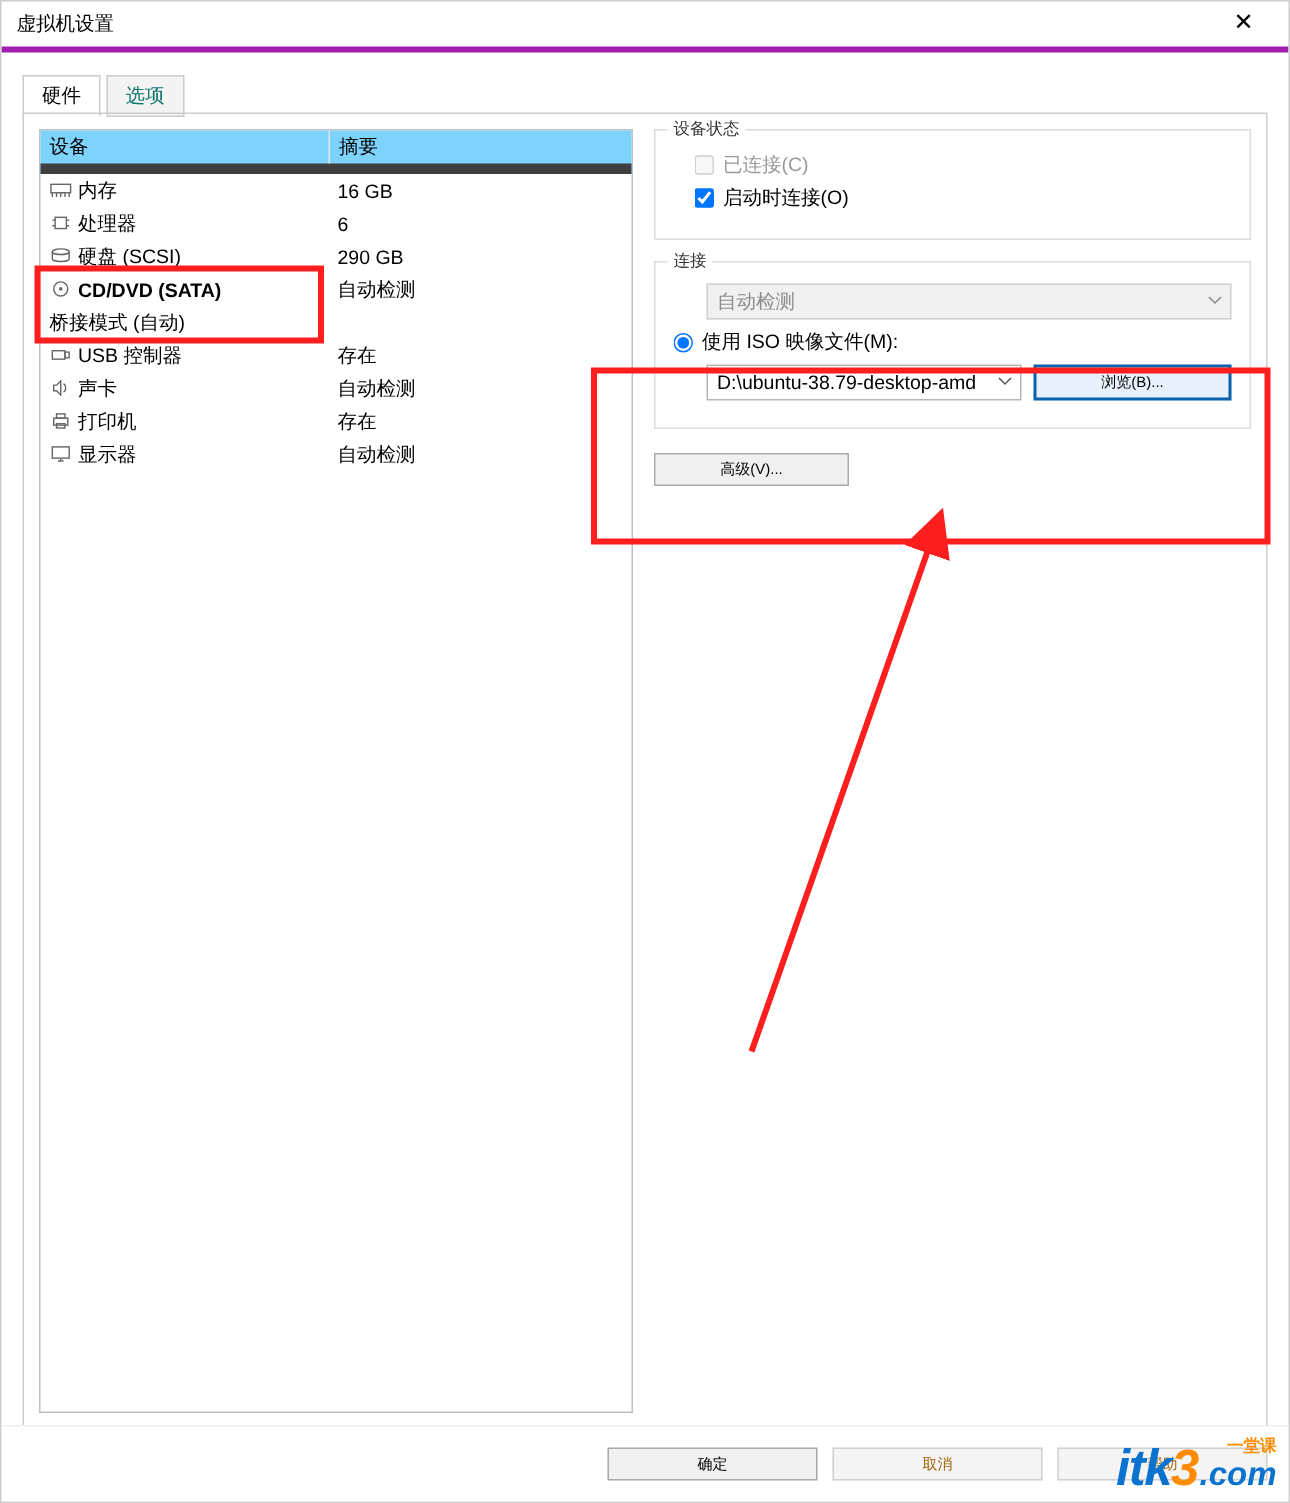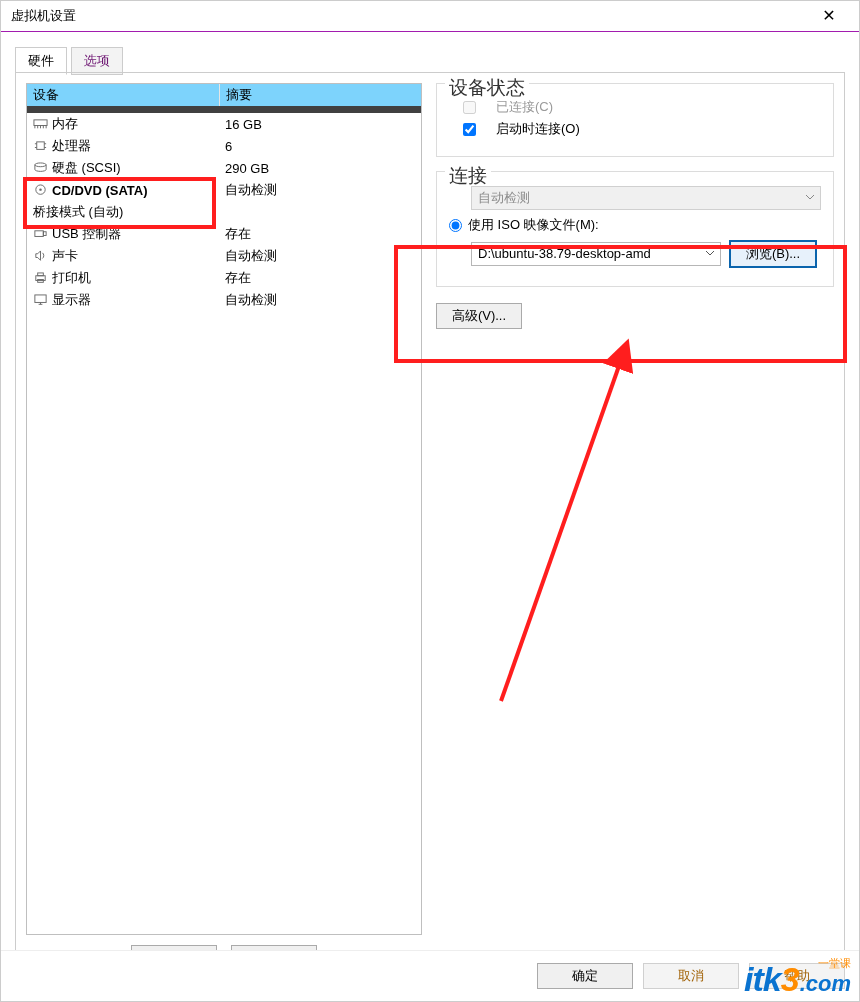--- a/index.html
+++ b/index.html
@@ -1,67 +1,67 @@
 <!DOCTYPE html>
 <html><head>
 <meta charset="utf-8">
 <style>
   html,body{margin:0;padding:0;font-family:"Microsoft YaHei","Segoe UI",sans-serif;font-size:13px;color:#000;background:#fff}
   .dialog{width:860px;height:1002px;position:relative;background:#fff;border:1px solid #ccc;box-sizing:border-box;overflow:hidden}
-  .titlebar{height:30px;line-height:30px;padding:0 10px;border-bottom:1px solid #a21caf;display:flex;justify-content:space-between;align-items:flex-end}
+  .titlebar{height:30px;line-height:30px;padding:0 10px;border-bottom:4px solid #a21caf;display:flex;justify-content:space-between;align-items:flex-end}
   .titlebar .title{font-size:13px}
   .close-btn{width:40px;height:30px;display:flex;align-items:center;justify-content:center;font-size:16px;font-family:Arial;cursor:default}
   .body{padding:14px 14px 0 14px;height:calc(100% - 30px - 50px);box-sizing:border-box;position:relative}
   
   .tabs{position:relative;height:26px;margin-bottom:0}
   .tab{display:inline-block;padding:4px 12px;border:1px solid #ccc;border-bottom:1px solid #fff;background:#fff;position:relative;top:1px;font-size:13px}
-  .tab.inactive{background:#f3f3f3;border-bottom:1px solid #ccc;color:#701a75}
+  .tab.inactive{background:#f3f3f3;border-bottom:1px solid #ccc;color:#0f766e}
   .tab-panel{border:1px solid #ccc;height:920px;padding:10px;box-sizing:border-box;position:relative}
   .columns{display:flex;gap:14px;height:100%}
   .left{width:396px;display:flex;flex-direction:column}
   .right{flex:1;display:flex;flex-direction:column;position:relative}
   
   .dev-table{border:1px solid #bfbfbf;flex:1;background:#fff;position:relative}
   .dev-head{display:flex;background:#7dd3fc;border-bottom:7px solid #404040;height:22px;font-size:13px}
   .dev-head .c1{width:180px;padding:2px 6px;border-right:1px solid #e5e5e5}
   .dev-head .c2{flex:1;padding:2px 6px}
   .dev-row{display:flex;height:22px;font-size:13px;align-items:center}
   .dev-row .c1{width:180px;padding:0 6px;display:flex;align-items:center;gap:4px}
   .dev-row .c2{flex:1;padding:0 6px}
   .dev-row.sel .c1{font-weight:600}
   .ico{width:15px;height:13px;display:inline-block;flex:0 0 15px}
   .below-table{display:flex;justify-content:center;gap:14px;padding:10px 0}
-  .btn{border:1px solid #aaa;background:#f0f0f0;padding:3px 2px;font-size:13px;min-width:80px;text-align:center;cursor:default}
+  .btn{border:1px solid #aaa;background:#f0f0f0;padding:3px 24px;font-size:10px;min-width:80px;text-align:center;cursor:default}
   .btn.primary{border:2px solid #0a64ad;background:#e7f1fb}
   .btn.disabled{color:#a16207;border-color:#d0d0d0;background:#f4f4f4}
   
   .group{border:1px solid #dcdcdc;padding:10px 12px 14px 12px;position:relative;margin-bottom:14px}
-  .group-title{position:absolute;top:-9px;left:8px;background:#fff;padding:0 4px;font-size:19px;color:#333}
-  .chk{display:flex;align-items:center;gap:20px;margin:4px 0 4px 14px;font-size:13px}
+  .group-title{position:absolute;top:-9px;left:8px;background:#fff;padding:0 4px;font-size:11px;color:#333}
+  .chk{display:flex;gap:6px;margin:4px 0 4px 14px;font-size:13px}
   .chk input{margin:0}
   .chk.disabled{color:#9a9a9a}
   .rad-row{display:flex;align-items:center;gap:6px;margin:6px 0 6px 0;font-size:13px}
   .rad-row input{margin:0}
   .sel-line{display:flex;gap:8px;align-items:center;margin:4px 0 2px 22px}
   .sel-box{border:1px solid #b6b6b6;height:22px;line-height:22px;padding:0 22px 0 6px;position:relative;font-size:13px;flex:1;background:#fff}
   .sel-box .arrow{position:absolute;right:4px;top:4px;width:12px;height:12px}
   .sel-box.dis{background:#f0f0f0;color:#8c8c8c;border-color:#d0d0d0}
   .adv-row{display:flex;margin-top:2px}
   
   .footer{position:absolute;left:0;right:0;bottom:0;height:50px;display:flex;justify-content:flex-end;align-items:center;gap:10px;padding:0 14px;border-top:1px solid #eee;background:#fff}
   
   .hl{position:absolute;border:4px solid #ff1e1e;pointer-events:none}
   
   .arrow-svg{position:absolute;pointer-events:none}
   
   .wm{position:absolute;right:8px;bottom:2px;font-family:Arial,sans-serif;font-weight:700;font-style:italic;white-space:nowrap}
   .wm .a{color:#0a73d0;font-size:34px;letter-spacing:-1px}
   .wm .b{color:#ff8c00;font-size:34px}
   .wm .c{color:#0a73d0;font-size:22px}
-  .wm .sub{font-size:11px;color:#ff8c00;font-style:normal;font-weight:400;position:absolute;right:0;top:-4px}
+  .wm .sub{font-size:11px;color:#ff8c00;font-style:normal;font-weight:700;position:absolute;right:0;top:-4px}
   
   svg{display:block}
 </style>
 </head>
 <body>
 
 <div class="dialog">
 
   <div class="titlebar">
     <span class="title">虚拟机设置</span>

